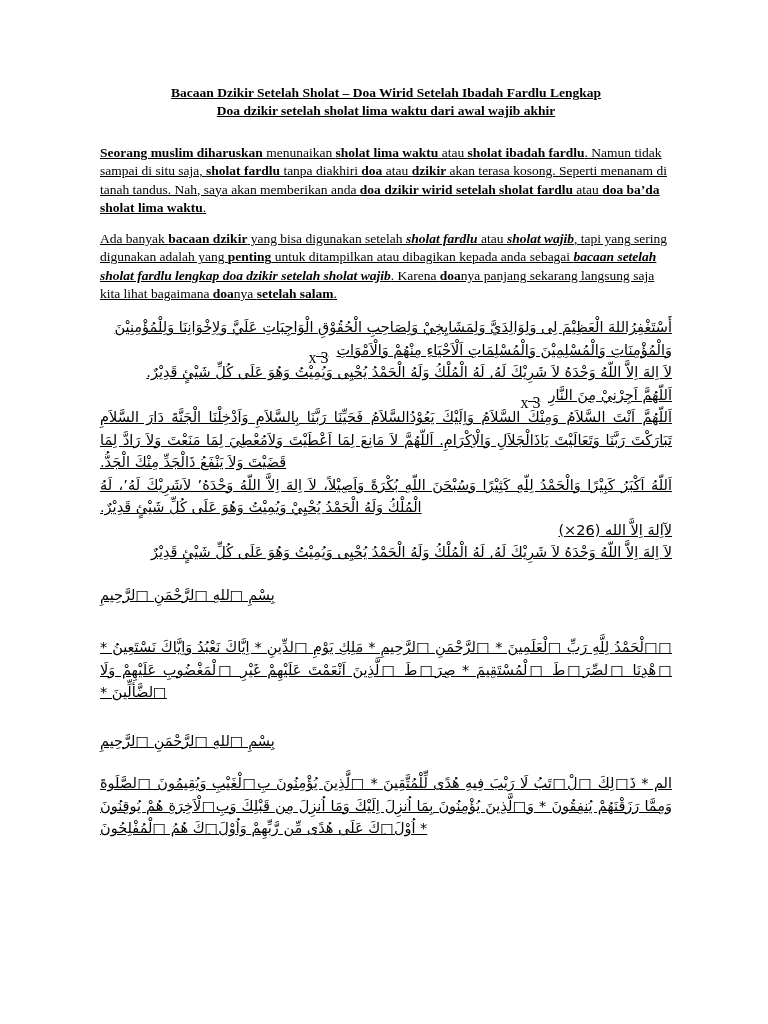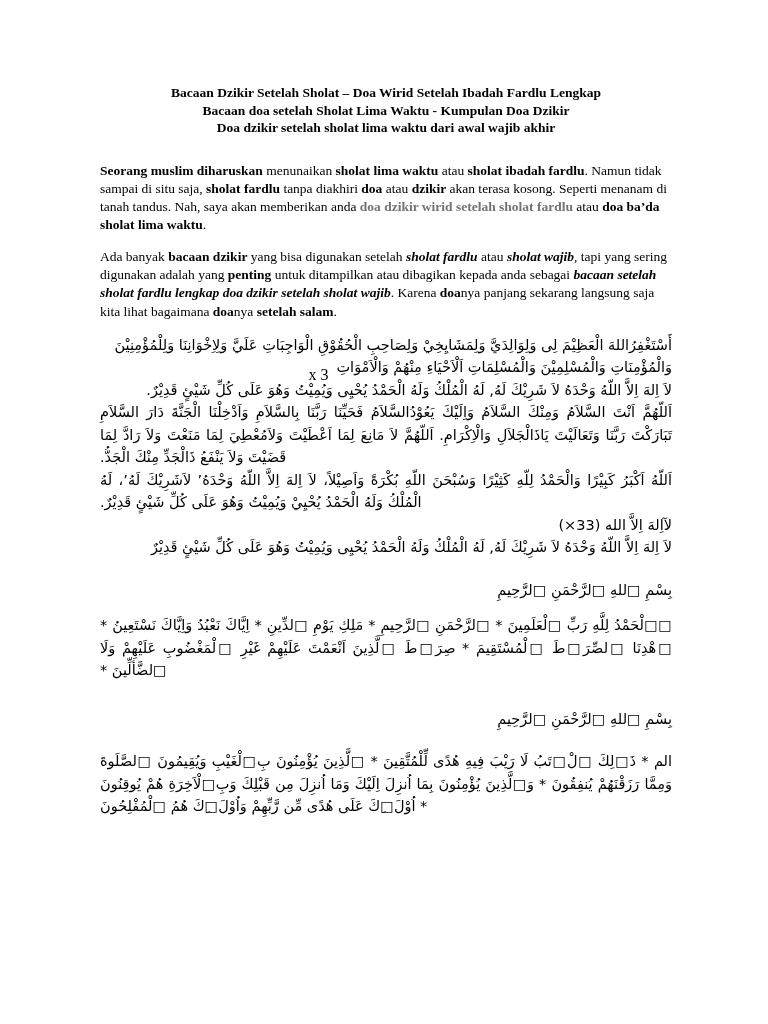--- a/index.html
+++ b/index.html
@@ -5,91 +5,92 @@
   html,body{margin:0;padding:0;background:#ffffff;}
   .page{
     position:relative;
     width:768px;height:1024px;
     box-sizing:border-box;
     background:#ffffff;
     padding:84px 96px 14px 100px;
     font-family:"Liberation Serif",serif;
     color:#000;
     overflow:hidden;
+    text-decoration:underline;
   }
   .title-block{margin-bottom:25px;}
   .title-line{
     text-align:center;
     font-weight:bold;
     font-size:13.5px;
     line-height:17.5px;
     white-space:nowrap;
   }
   .para{
     font-size:13.5px;
     line-height:18.3px;
     margin:0 0 13px 0;
     text-align:left;
   }
   .para .b{font-weight:bold;text-align:center;}
   .para .i{font-style:italic;}
-  .para .g{color:#737373;font-weight:bold;}
+  .para .g{color:#000000;font-weight:bold;}
   .arabic{
     direction:rtl;
     font-family:"DejaVu Sans",sans-serif;
     font-size:14.5px;
     line-height:22.5px;
   }
   .ar{margin:0;}
   .ar.right{text-align:right;}
-  .ar.center{text-align:right;}
+  .ar.center{text-align:left;}
   .ar.justify{text-align:justify;text-align-last:left;}
   .mult{
     font-size:16px;
     font-family:"Liberation Serif",serif;
     direction:ltr;
     unicode-bidi:embed;
     position:relative;
     top:8px;
     padding:0 8px;
   }
-  .sp-md{margin-top:13px;}
+  .sp-md{margin-top:30px;}
   .sp-lg{margin-top:20px;}
   .sp-xl{margin-top:26px;}
 </style>
 </head>
 <body>
 
 <div class="page">
 
   <div class="title-block">
     <div class="title-line">Bacaan Dzikir Setelah Sholat – Doa Wirid Setelah Ibadah Fardlu Lengkap</div>
-    <div class="title-line">Bacaan doa setelah Sholat Lima Waktu - Kumpulan Doa Dzikir</div>
     <div class="title-line">Doa dzikir setelah sholat lima waktu dari awal wajib akhir</div>
   </div>
 
   <div>
       <p class="para"><span class="b">Seorang muslim diharuskan</span><span class=""> menunaikan </span><span class="b">sholat lima waktu</span><span class=""> atau </span><span class="b">sholat ibadah fardlu</span><span class="">. Namun tidak sampai di situ saja, </span><span class="b">sholat fardlu</span><span class=""> tanpa diakhiri </span><span class="b">doa</span><span class=""> atau </span><span class="b">dzikir</span><span class=""> akan terasa kosong. Seperti menanam di tanah tandus. Nah, saya akan memberikan anda </span><span class="b g">doa dzikir wirid setelah sholat fardlu</span><span class=""> atau </span><span class="b">doa ba’da sholat lima waktu</span><span class="">.</span></p>
       <p class="para"><span class="">Ada banyak </span><span class="b">bacaan dzikir</span><span class=""> yang bisa digunakan setelah </span><span class="b i">sholat fardlu</span><span class=""> atau </span><span class="b i">sholat wajib</span><span class="">, tapi yang sering digunakan adalah yang </span><span class="b">penting</span><span class=""> untuk ditampilkan atau dibagikan kepada anda sebagai </span><span class="b i">bacaan setelah sholat fardlu lengkap doa dzikir setelah sholat wajib</span><span class="">. Karena </span><span class="b">doa</span><span class="">nya panjang sekarang langsung saja kita lihat bagaimana </span><span class="b">doa</span><span class="">nya </span><span class="b">setelah salam</span><span class="">.</span></p>
     </div>
 
   <div class="arabic">
 
     <div class="ar right"><span>أَسْتَغْفِرُاللهَ الْعَظِيْمَ لِى وَلِوَالِدَيَّ وَلِمَشَايِخِيْ وَلِصَاحِبِ الْحُقُوْقِ الْوَاجِبَاتِ عَلَيَّ وَلِاِخْوَانِنَا وَلِلْمُؤْمِنِيْنَ وَالْمُؤْمِنَاتِ وَالْمُسْلِمِيْنَ وَالْمُسْلِمَاتِ اَلْاَحْيَاءِ مِنْهُمْ وَالْاَمْوَاتِ</span><span class="mult">x 3</span></div>
 
     <div class="ar right">لاَ اِلهَ اِلاَّ اللّهُ وَحْدَهُ لاَ شَرِيْكَ لَهُ, لَهُ الْمُلْكُ وَلَهُ الْحَمْدُ يُحْيِى وَيُمِيْتُ وَهُوَ عَلَى كُلِّ شَيْئٍ قَدِيْرٌ.</div>
 
+    <div class="ar right"><span>اَللّهُمَّ اَجِرْنِيْ مِنَ النَّارِ</span><span class="mult">x 3</span></div>
 
     <div class="ar justify">اَللّهُمَّ اَنْتَ السَّلاَمُ وَمِنْكَ السَّلاَمُ وَاِلَيْكَ يَعُوْدُالسَّلاَمُ فَحَيِّنَا رَبَّنَا بِالسَّلاَمِ وَاَدْخِلْنَا الْجَنَّةَ دَارَ السَّلاَمِ تَبَارَكْتَ رَبَّنَا وَتَعَالَيْتَ يَاذَالْجَلاَلِ وَالْاِكْرَامِ. اَللّهُمَّ لاَ مَانِعَ لِمَا اَعْطَيْتَ وَلاَمُعْطِيَ لِمَا مَنَعْتَ وَلاَ رَادَّ لِمَا قَضَيْتَ وَلاَ يَنْفَعُ ذَالْجَدِّ مِنْكَ الْجَدُّ.</div>
 
 
 
     <div class="ar justify">اَللّهُ اَكْبَرُ كَبِيْرًا وَالْحَمْدُ لِلّهِ كَثِيْرًا وَسُبْحَنَ اللّهِ بُكْرَةً وَاَصِيْلاً، لاَ اِلهَ اِلاَّ اللّهُ وَحْدَهُ’ لاَشَرِيْكَ لَهُ’، لَهُ الْمُلْكُ وَلَهُ الْحَمْدُ يُحْيِيْ وَيُمِيْتُ وَهُوَ عَلَى كُلِّ شَيْئٍ قَدِيْرٌ.</div>
 
-    <div class="ar right">لآاِلهَ اِلاَّ الله ‎(×33)‎</div>
+    <div class="ar right">لآاِلهَ اِلاَّ الله ‎(×26)‎</div>
 
     <div class="ar right">لاَ اِلهَ اِلاَّ اللّهُ وَحْدَهُ لاَ شَرِيْكَ لَهُ, لَهُ الْمُلْكُ وَلَهُ الْحَمْدُ يُحْيِى وَيُمِيْتُ وَهُوَ عَلَى كُلِّ شَيْئٍ قَدِيْرٌ</div>
 
     <div class="ar center sp-lg">بِسْمِ □للهِ □لرَّحْمَنِ □لرَّحِيمِ</div>
 
     <div class="ar justify sp-md">□□لْحَمْدُ لِلَّهِ رَبِّ □لْعَلَمِينَ * □لرَّحْمَنِ □لرَّحِيمِ * مَلِكِ يَوْمِ □لدِّينِ * اِيَّاكَ نَعْبُدُ وَاِيَّاكَ نَسْتَعِينُ * □هْدِنَا □لصِّرَ□طَ □لْمُسْتَقِيمَ * صِرَ□طَ □لَّذِينَ اَنْعَمْتَ عَلَيْهِمْ غَيْرِ □لْمَغْضُوبِ عَلَيْهِمْ وَلَا □لضَّألِّينَ *</div>
 
     <div class="ar center sp-xl">بِسْمِ □للهِ □لرَّحْمَنِ □لرَّحِيمِ</div>
 
     <div class="ar justify sp-lg">الم * ذَ□لِكَ □لْ□تَبُ لَا رَيْبَ فِيهِ هُدًى لِّلْمُتَّقِينَ * □لَّذِينَ يُؤْمِنُونَ بِ□لْغَيْبِ وَيُقِيمُونَ □لصَّلَوةَ وَمِمَّا رَزَقْنَهُمْ يُنفِقُونَ * وَ□لَّذِينَ يُؤْمِنُونَ بِمَا اُنزِلَ اِلَيْكَ وَمَا اُنزِلَ مِن قَبْلِكَ وَبِ□لْاَخِرَةِ هُمْ يُوقِنُونَ * اُوْلَ□ِكَ عَلَى هُدًى مِّن رَّبِّهِمْ وَاُوْلَ□ِكَ هُمُ □لْمُفْلِحُونَ</div>

